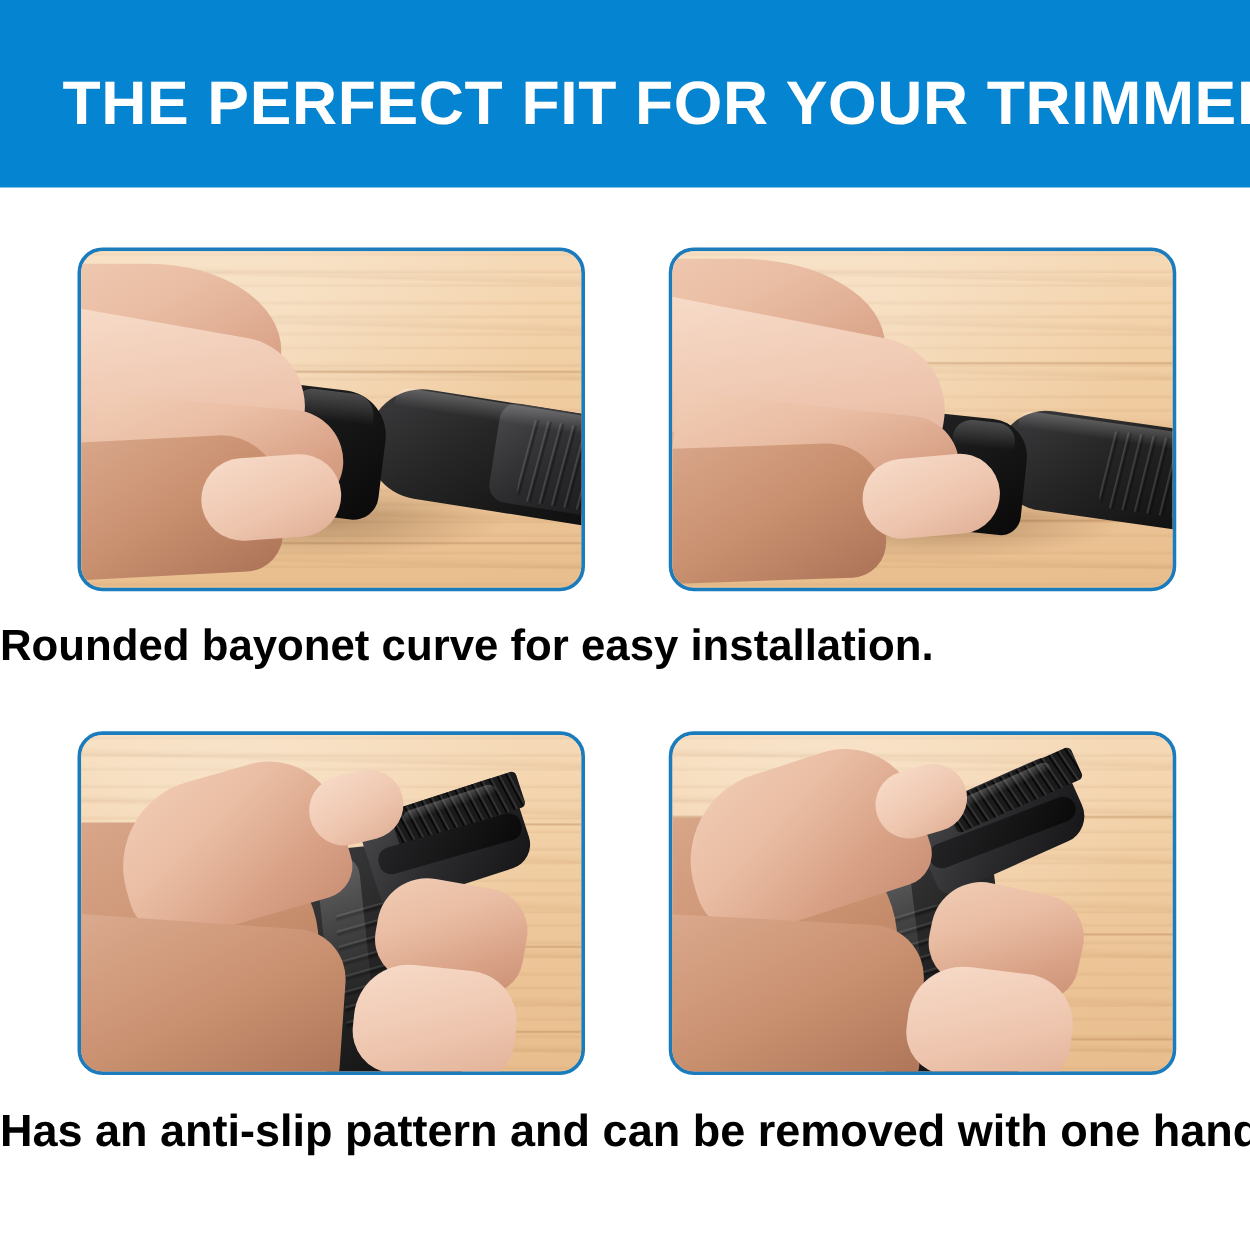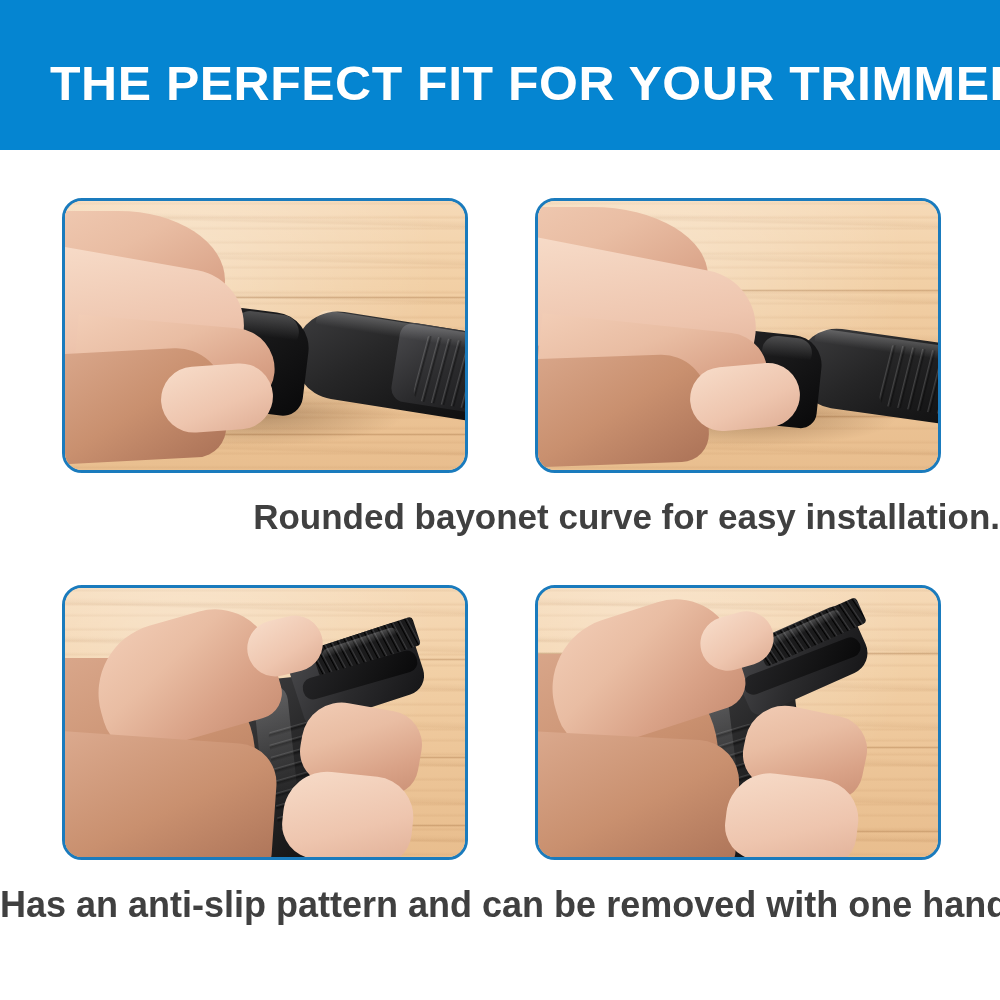--- a/index.html
+++ b/index.html
@@ -167,22 +167,22 @@
   }
   .shadow {
     position: absolute;
     background: radial-gradient(ellipse at center, rgba(90,55,28,0.35), rgba(90,55,28,0.0) 70%);
   }
 
   
   .caption {
     position: absolute;
     width: 1000px;
-    text-align: right;
-    color: #404040;
+    text-align: left;
+    color: #000000;
     font-family: "Liberation Sans Narrow", "Liberation Sans", sans-serif;
     font-weight: 700;
     font-size: 35px;
     line-height: 40px;
     white-space: nowrap;
   }
   .caption-1 { top: 347px; }
   .caption-2 { top: 348px; font-size: 36px; }
 </style>
 </head>

